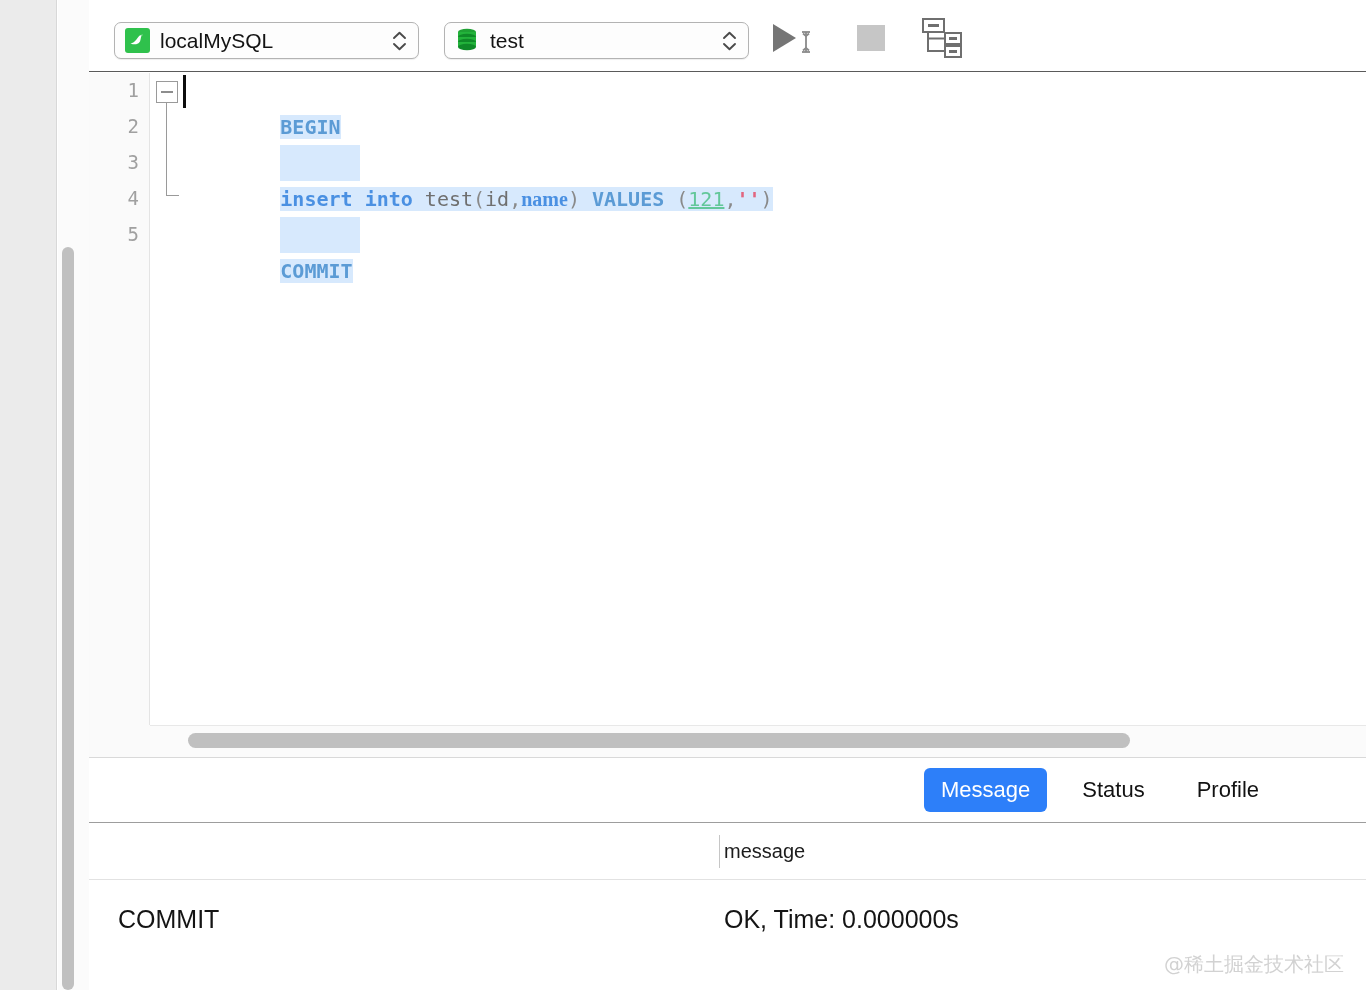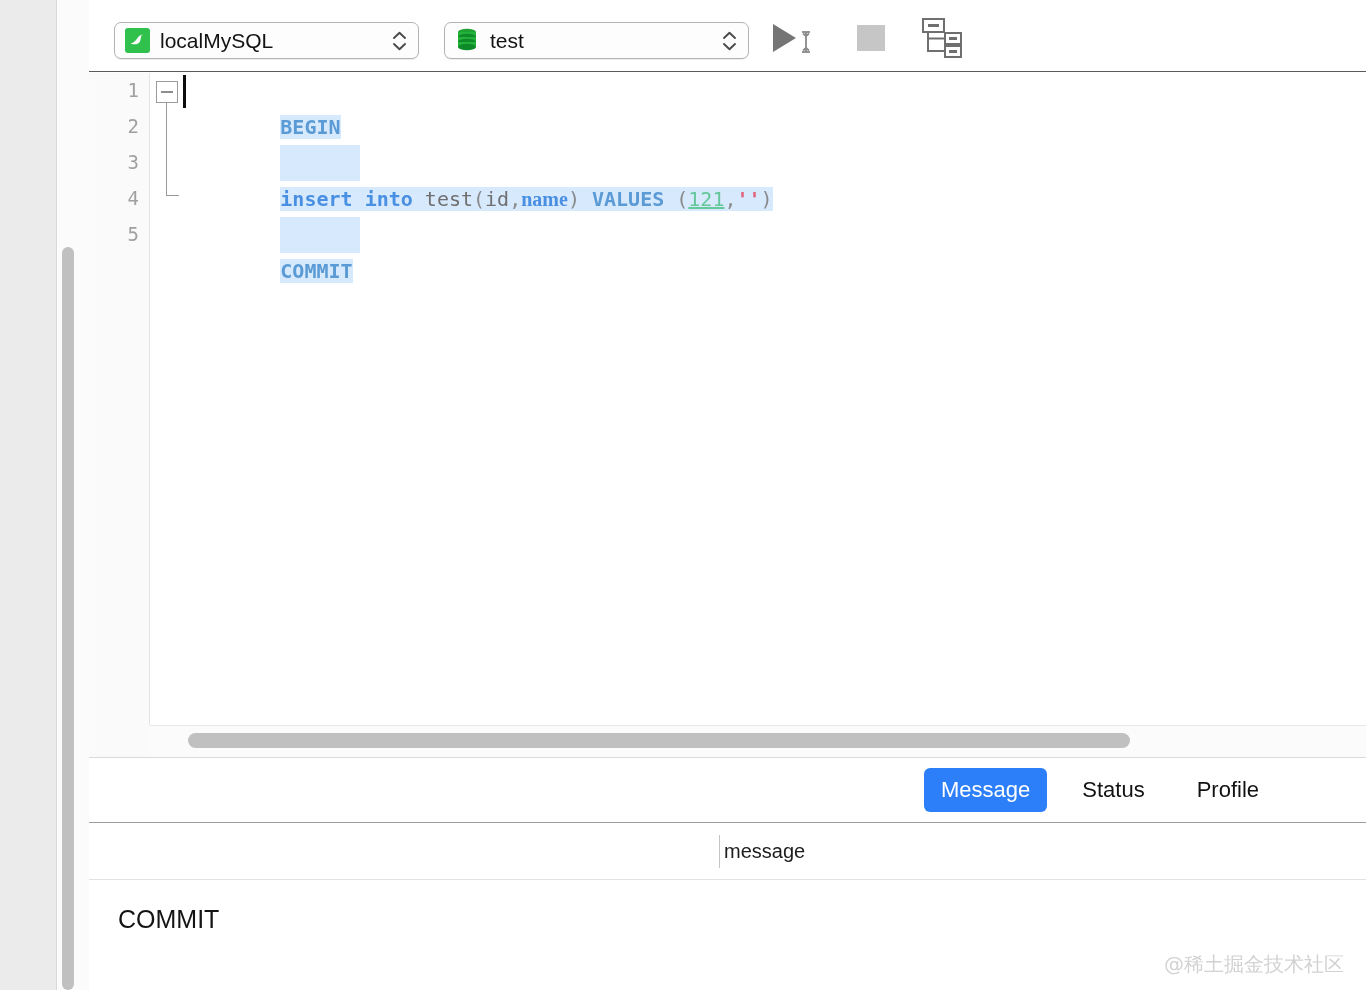--- a/index.html
+++ b/index.html
@@ -319,18 +319,19 @@
       <div class="tab">Profile</div>
     </div>
 
     <div class="grid-head">
       <div class="col-sep"></div>
       <div class="cell c1">message</div>
     </div>
 
     <div class="grid-row">
       <div class="cell c0">COMMIT</div>
+      <div class="cell c1">OK, Time: 0.000000s</div>
     </div>
 
     <div class="watermark">@稀土掘金技术社区</div>
   </div>
 
 </div>
 
 </body></html>

